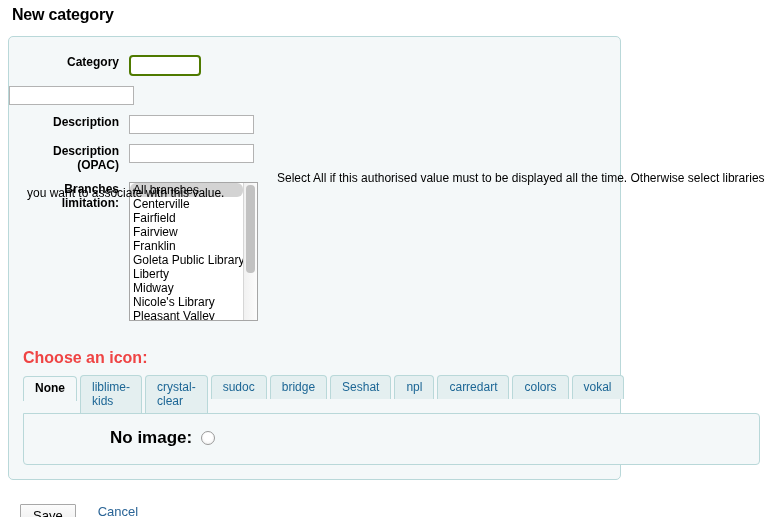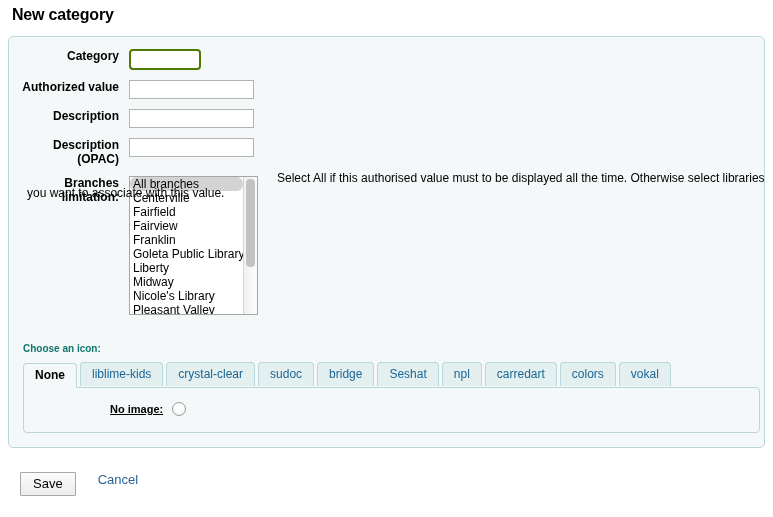--- a/index.html
+++ b/index.html
@@ -27,23 +27,23 @@
 
   .form-wrap {
     padding: 0 8px;
   }
 
   .fieldset {
     margin-top: 12px;
     border: 1px solid #b9d8d9;
     background: #f4f8f9;
     border-radius: 5px;
-    padding: 12px 0 14px 0;
-    position: relative;
-    width: 757px;
+    padding: 18px 0 14px 0;
+    position: relative;
+    width: 613px;
     box-sizing: border-box;
   }
 
   .row {
     display: flex;
     align-items: flex-start;
     margin-bottom: 10px;
   }
 
   .row-label {
@@ -140,23 +140,23 @@
   .hint-second {
     position: absolute;
     left: 18px;
     top: 149px;
     font-size: 12px;
     color: #000;
   }
 
   .choose-icon-label {
     font-weight: bold;
-    font-size: 10px;
+    font-size: 16px;
     margin: 28px 0 8px 14px;
-    color: #0f766e;
+    color: #ef4444;
   }
 
   .tabs {
     margin-left: 14px;
     display: flex;
     align-items: flex-start;
     position: relative;
     z-index: 2;
   }
   .tab {
@@ -191,23 +191,22 @@
     position: relative;
     z-index: 1;
   }
   .noimage-row {
     display: flex;
     align-items: center;
     padding-left: 86px;
   }
   .noimage-label {
     font-weight: bold;
-    font-size: 11px;
+    font-size: 17px;
     margin-right: 9px;
-    text-decoration: underline;
   }
   .radio {
     width: 12px;
     height: 12px;
     border-radius: 50%;
     border: 1px solid #9a9a9a;
     background: radial-gradient(circle at 50% 40%, #ffffff 40%, #ececec 100%);
     display: inline-block;
     cursor: pointer;
   }
@@ -249,23 +248,20 @@
     <div class="row">
       <div class="row-label">
         <span>Category</span>
       </div>
       <div class="row-field">
         <input class="txt w-small focused" type="text" value="" style="">
       </div>
     </div>
 
     <div class="row">
-      <div class="row-label">
-        <span>Authorized value</span>
-      </div>
       <div class="row-field">
         <input class="txt w-med" type="text" value="" style="">
       </div>
     </div>
 
     <div class="row">
       <div class="row-label">
         <span>Description</span>
       </div>
       <div class="row-field">

